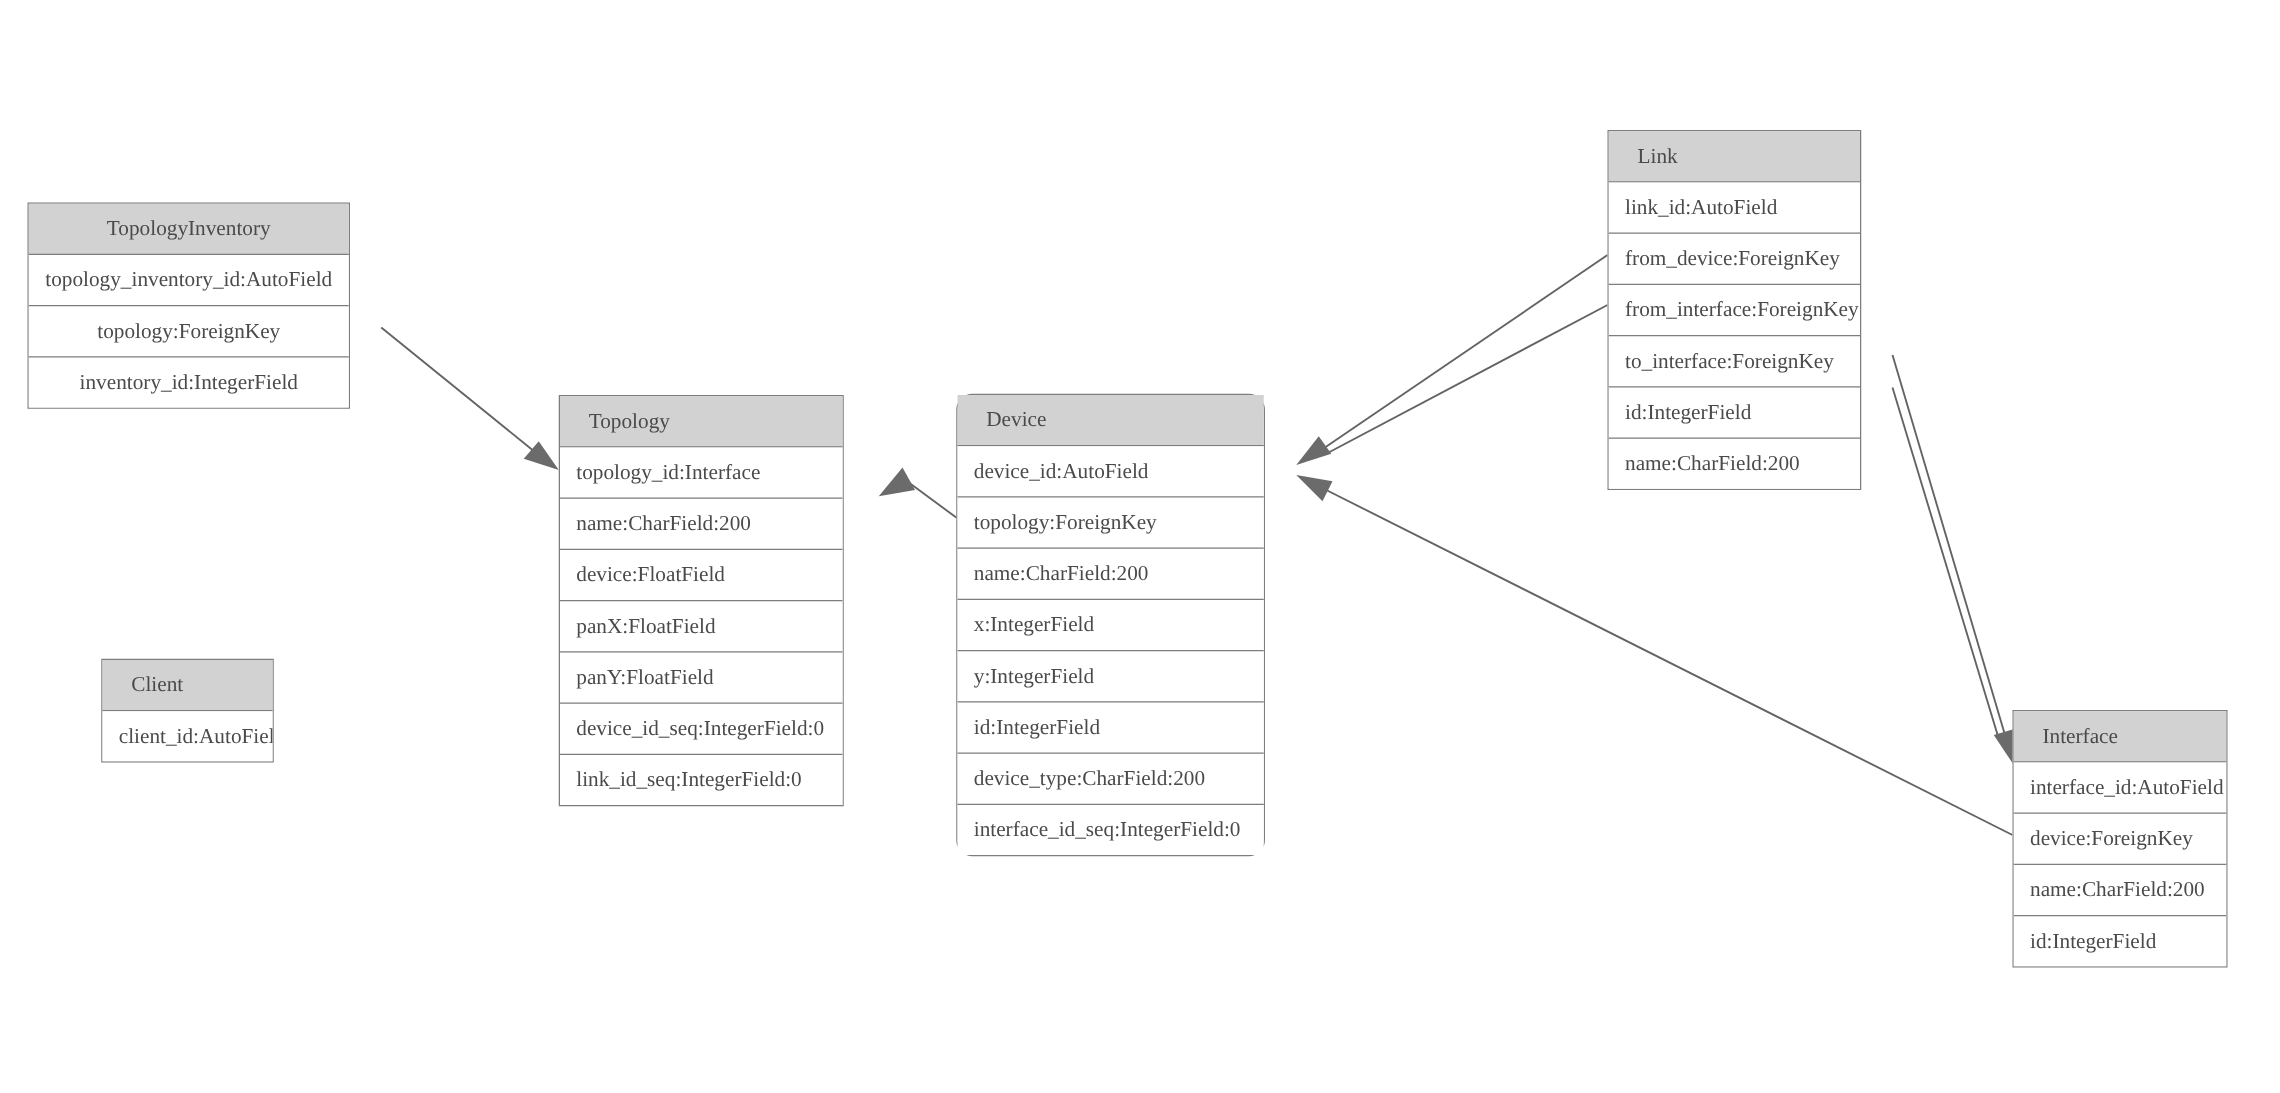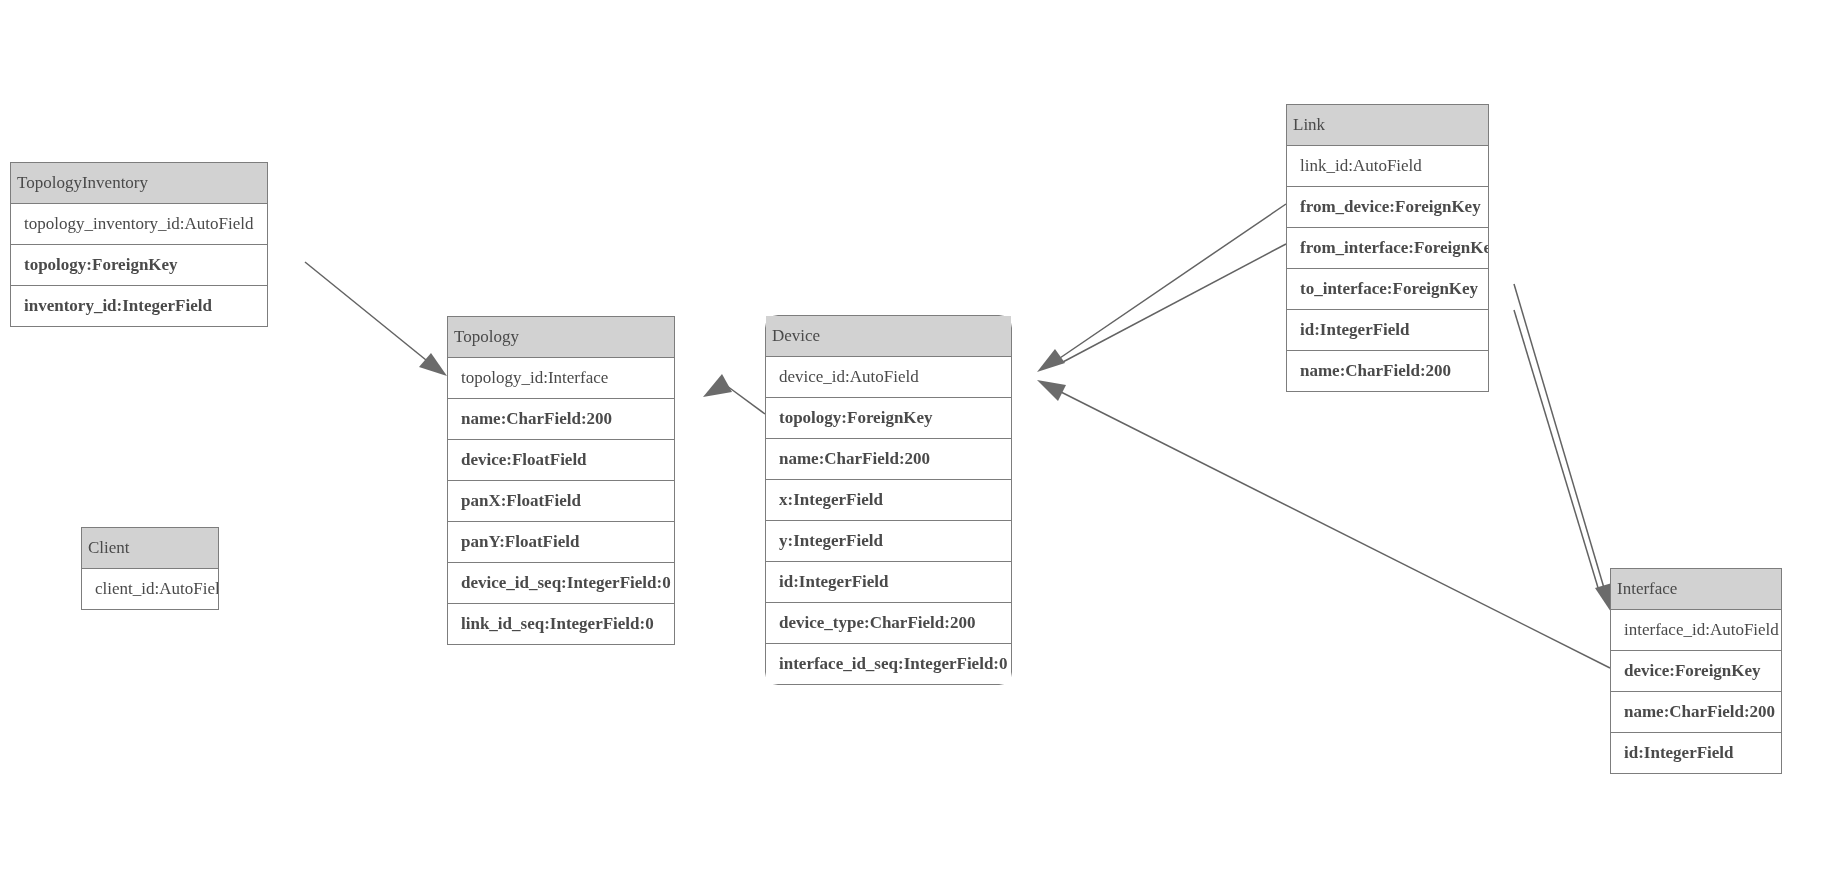--- a/index.html
+++ b/index.html
@@ -22,37 +22,37 @@
   .entity {
     position: absolute;
     background: #ffffff;
     border: 1.5px solid #7d7d7d;
     box-sizing: content-box;
   }
   .entity-header {
     background: #d2d2d2;
     height: 40px;
     line-height: 40px;
-    padding: 0 6px;
+    padding: 0 23px;
     border-bottom: 1.5px solid #7d7d7d;
     white-space: nowrap;
     overflow: hidden;
   }
   .entity-row {
     height: 40px;
     line-height: 40px;
     padding: 0 13px;
     background: #ffffff;
     white-space: nowrap;
     overflow: hidden;
   }
-  .entity-row + .entity-row { border-top: 1.5px solid #7d7d7d; font-weight: bold; }
+  .entity-row + .entity-row { border-top: 1.5px solid #7d7d7d; }
 
   
-  .e-topologyinventory { left: 10px;   top: 162px; width: 256px; }
+  .e-topologyinventory { left: 22px;   top: 162px; width: 256px; text-align: center; }
   .e-topology          { left: 447px;  top: 316px; width: 226px; }
   .e-client            { left: 81px;   top: 527px; width: 136px; }
   .e-device            { left: 765px;  top: 315px; width: 245px; border-radius: 13px; }
   .e-link              { left: 1286px; top: 104px; width: 201px; }
   .e-interface         { left: 1610px; top: 568px; width: 170px; }
 
   .edge { stroke: #636363; stroke-width: 1.5; fill: none; }
   .arrowhead { fill: #6b6b6b; stroke: none; }
 </style>
 </head>

